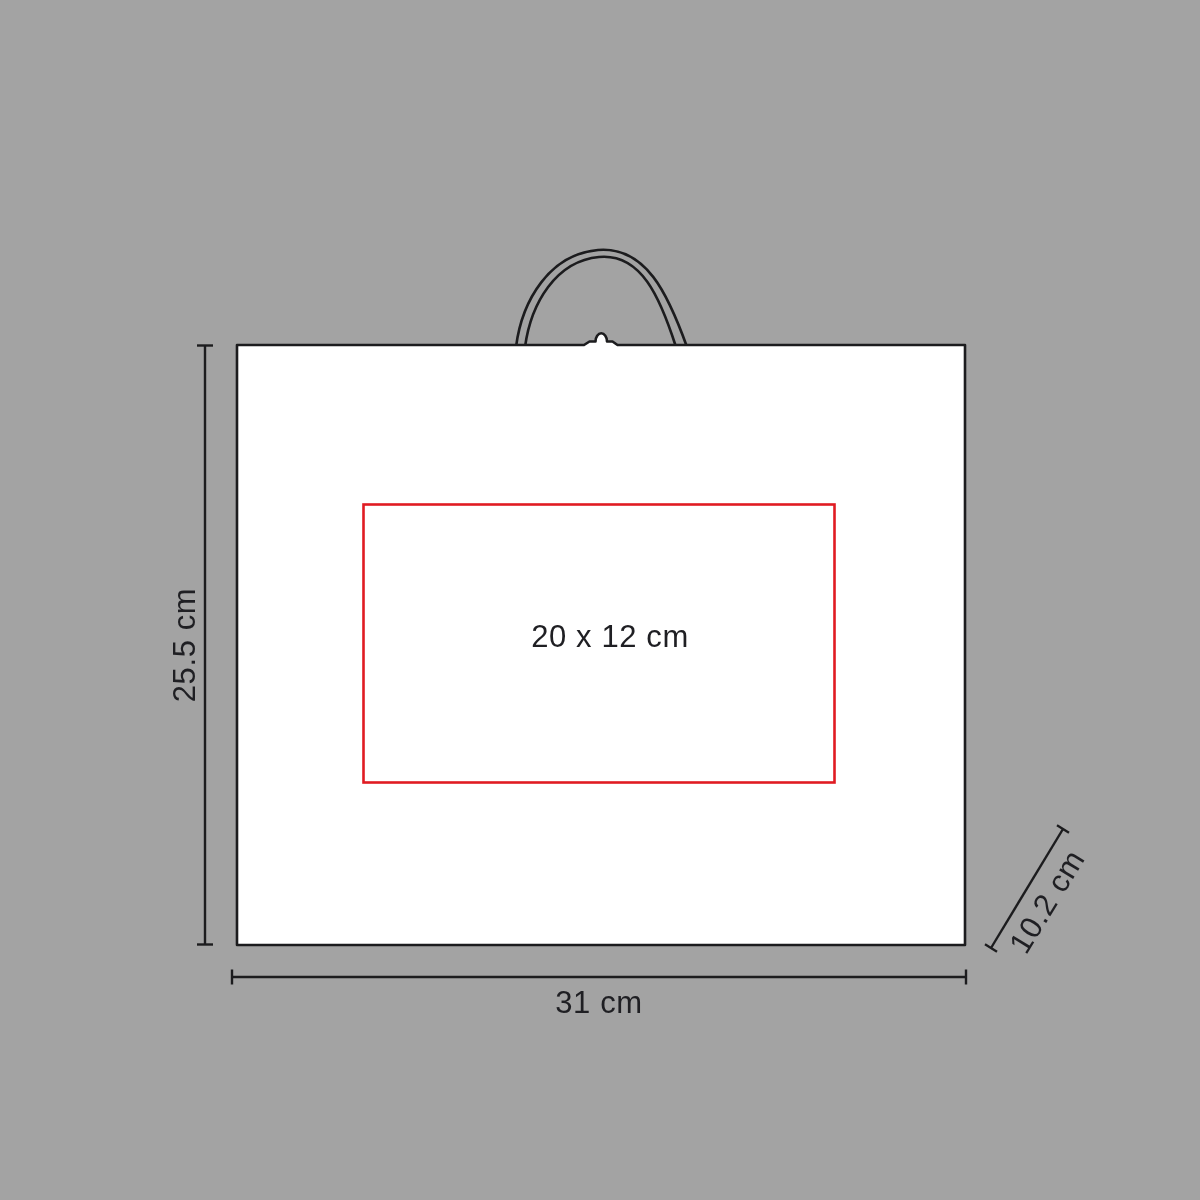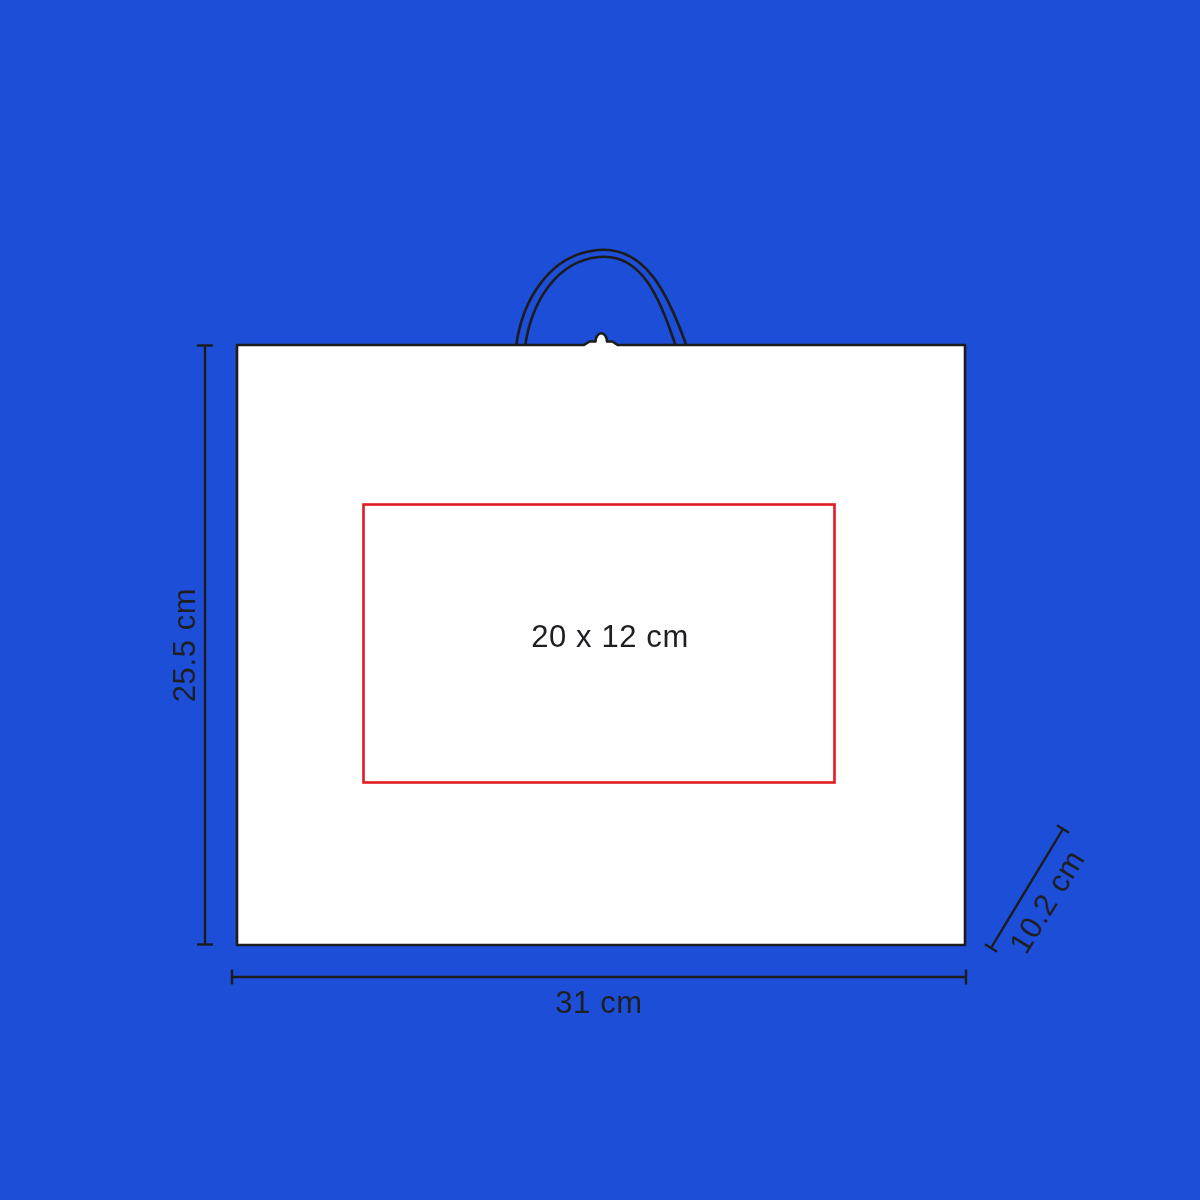--- a/index.html
+++ b/index.html
@@ -4,21 +4,21 @@
 <style>
   html, body {
     margin: 0;
     padding: 0;
     background: #ffffff;
   }
   .stage {
     width: 1200px;
     height: 1200px;
     position: relative;
-    background: #1d4ed8;
+    background: #a3a3a3;
     overflow: hidden;
   }
   svg { display: block; }
   .outline {
     fill: none;
     stroke: #1c1c1e;
     stroke-width: 2.6;
     stroke-linecap: round;
     stroke-linejoin: round;
   }

